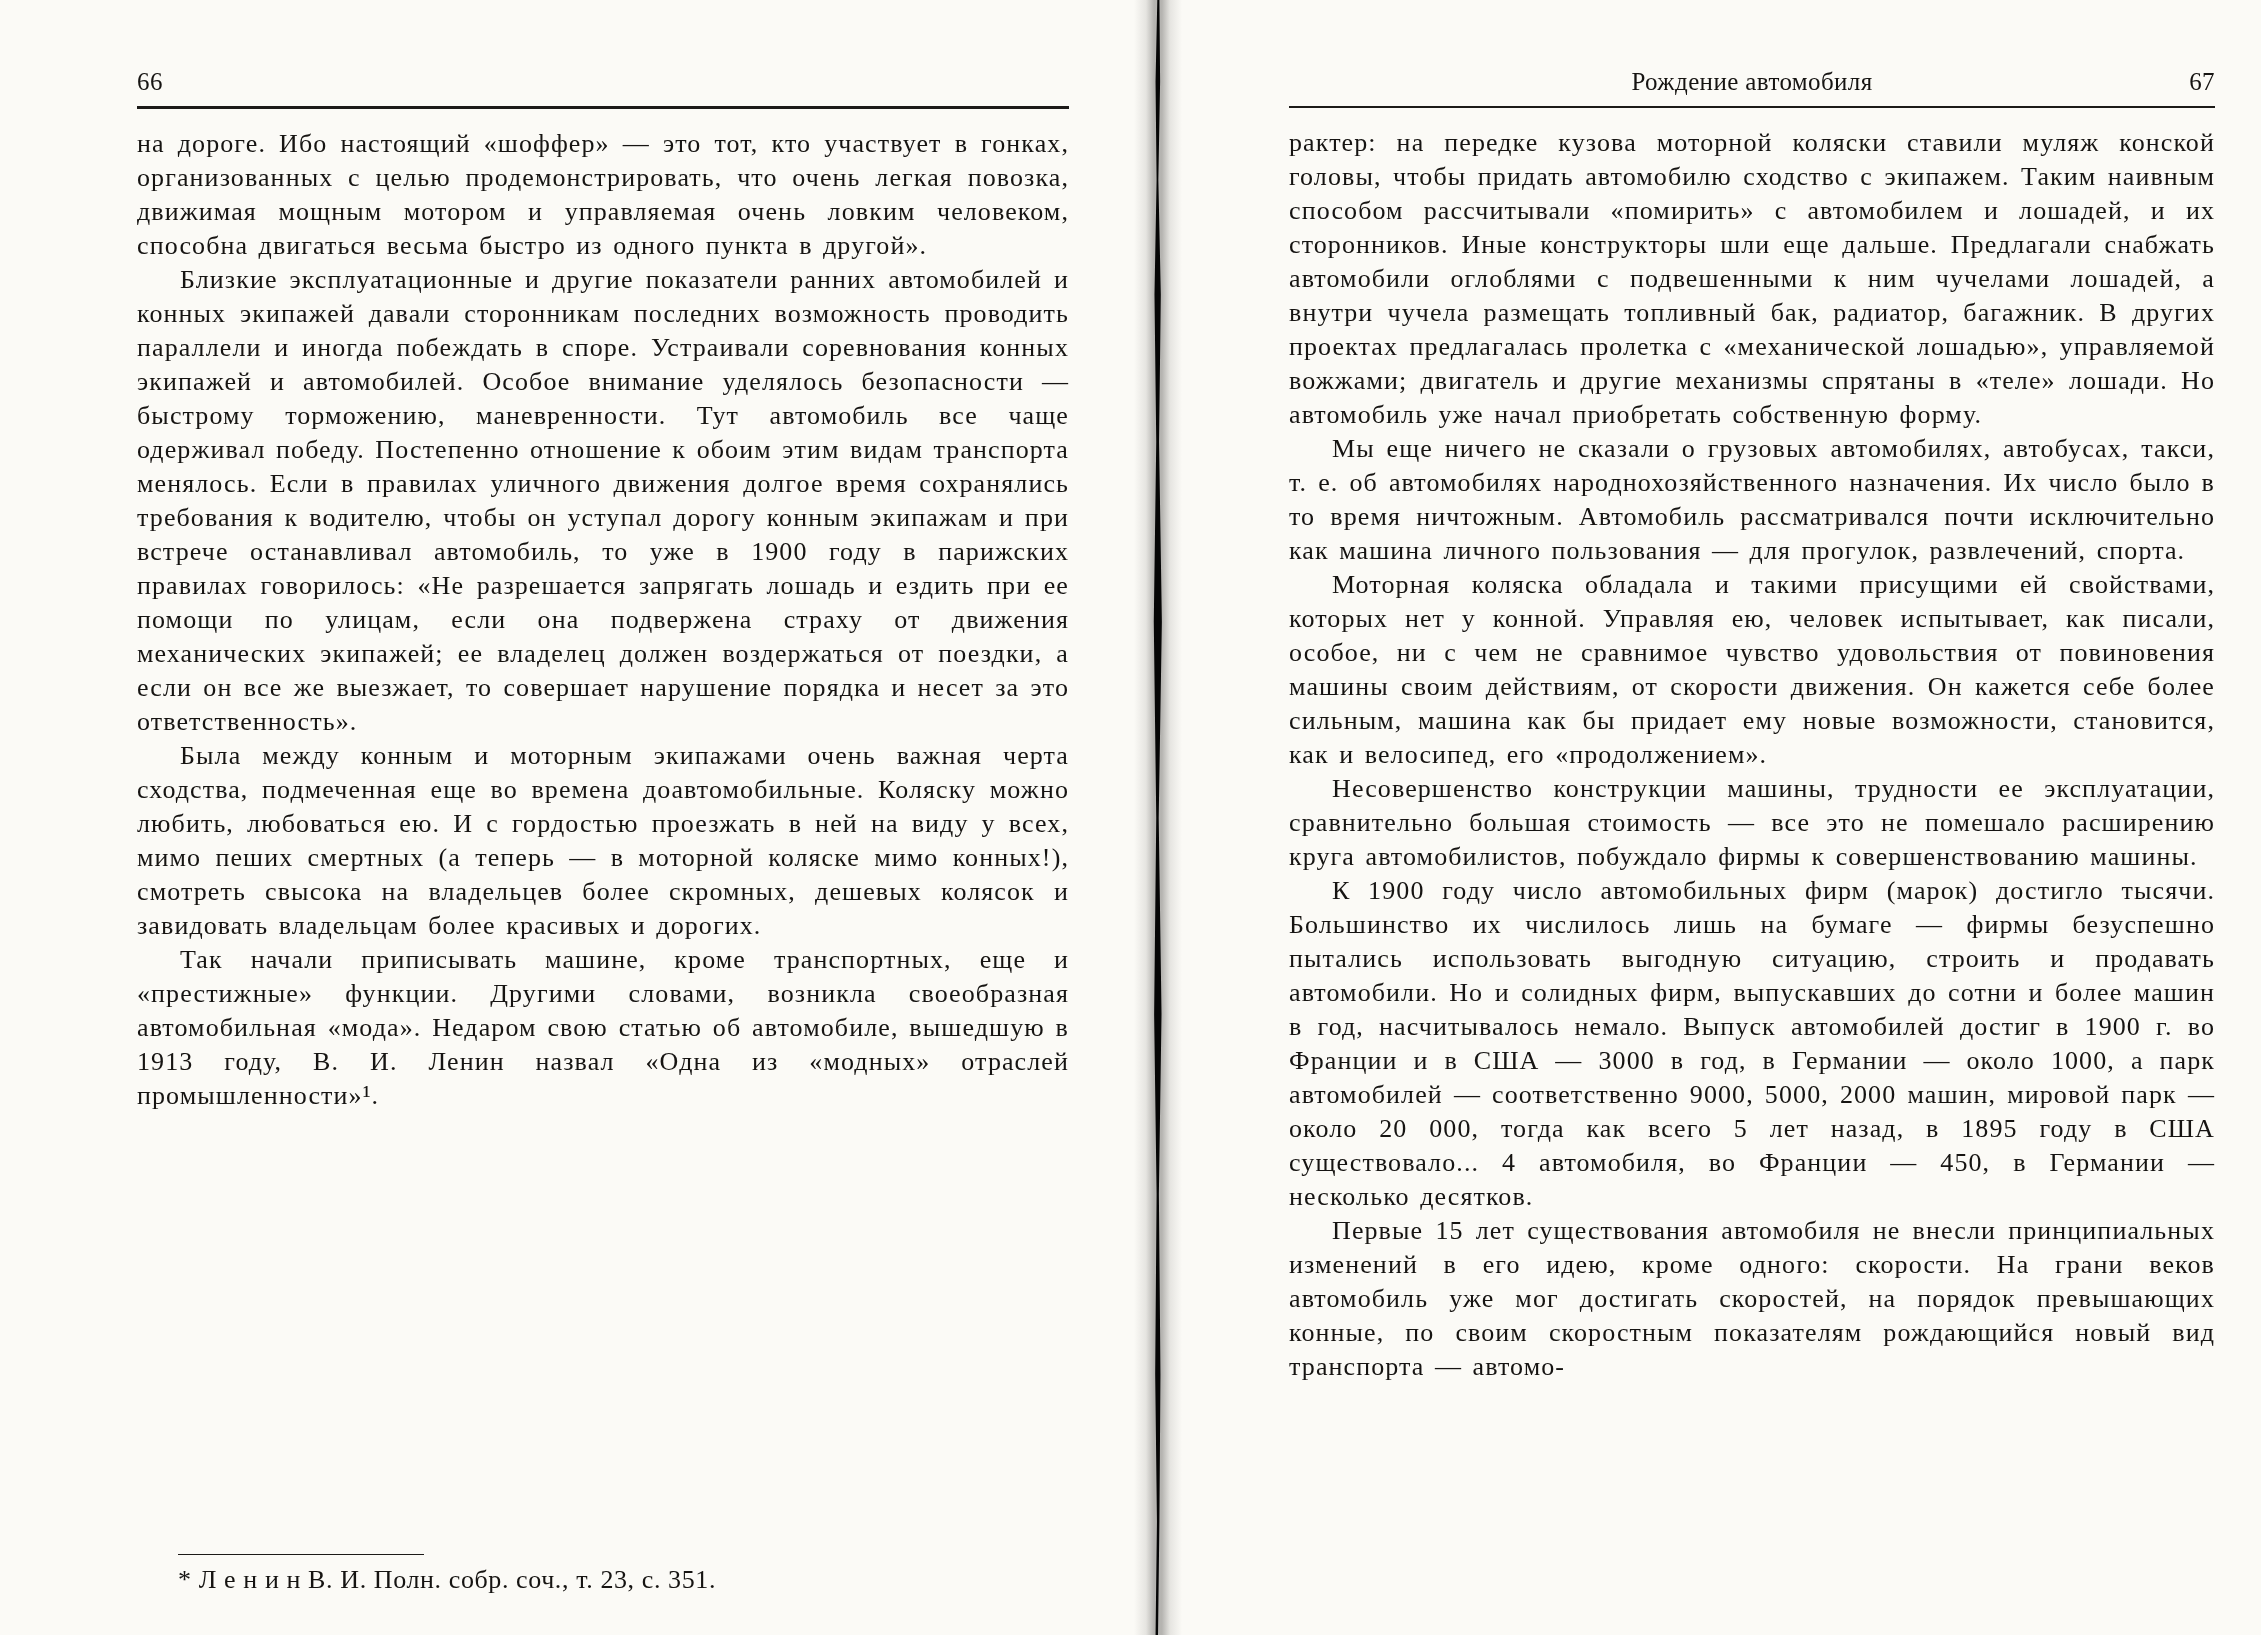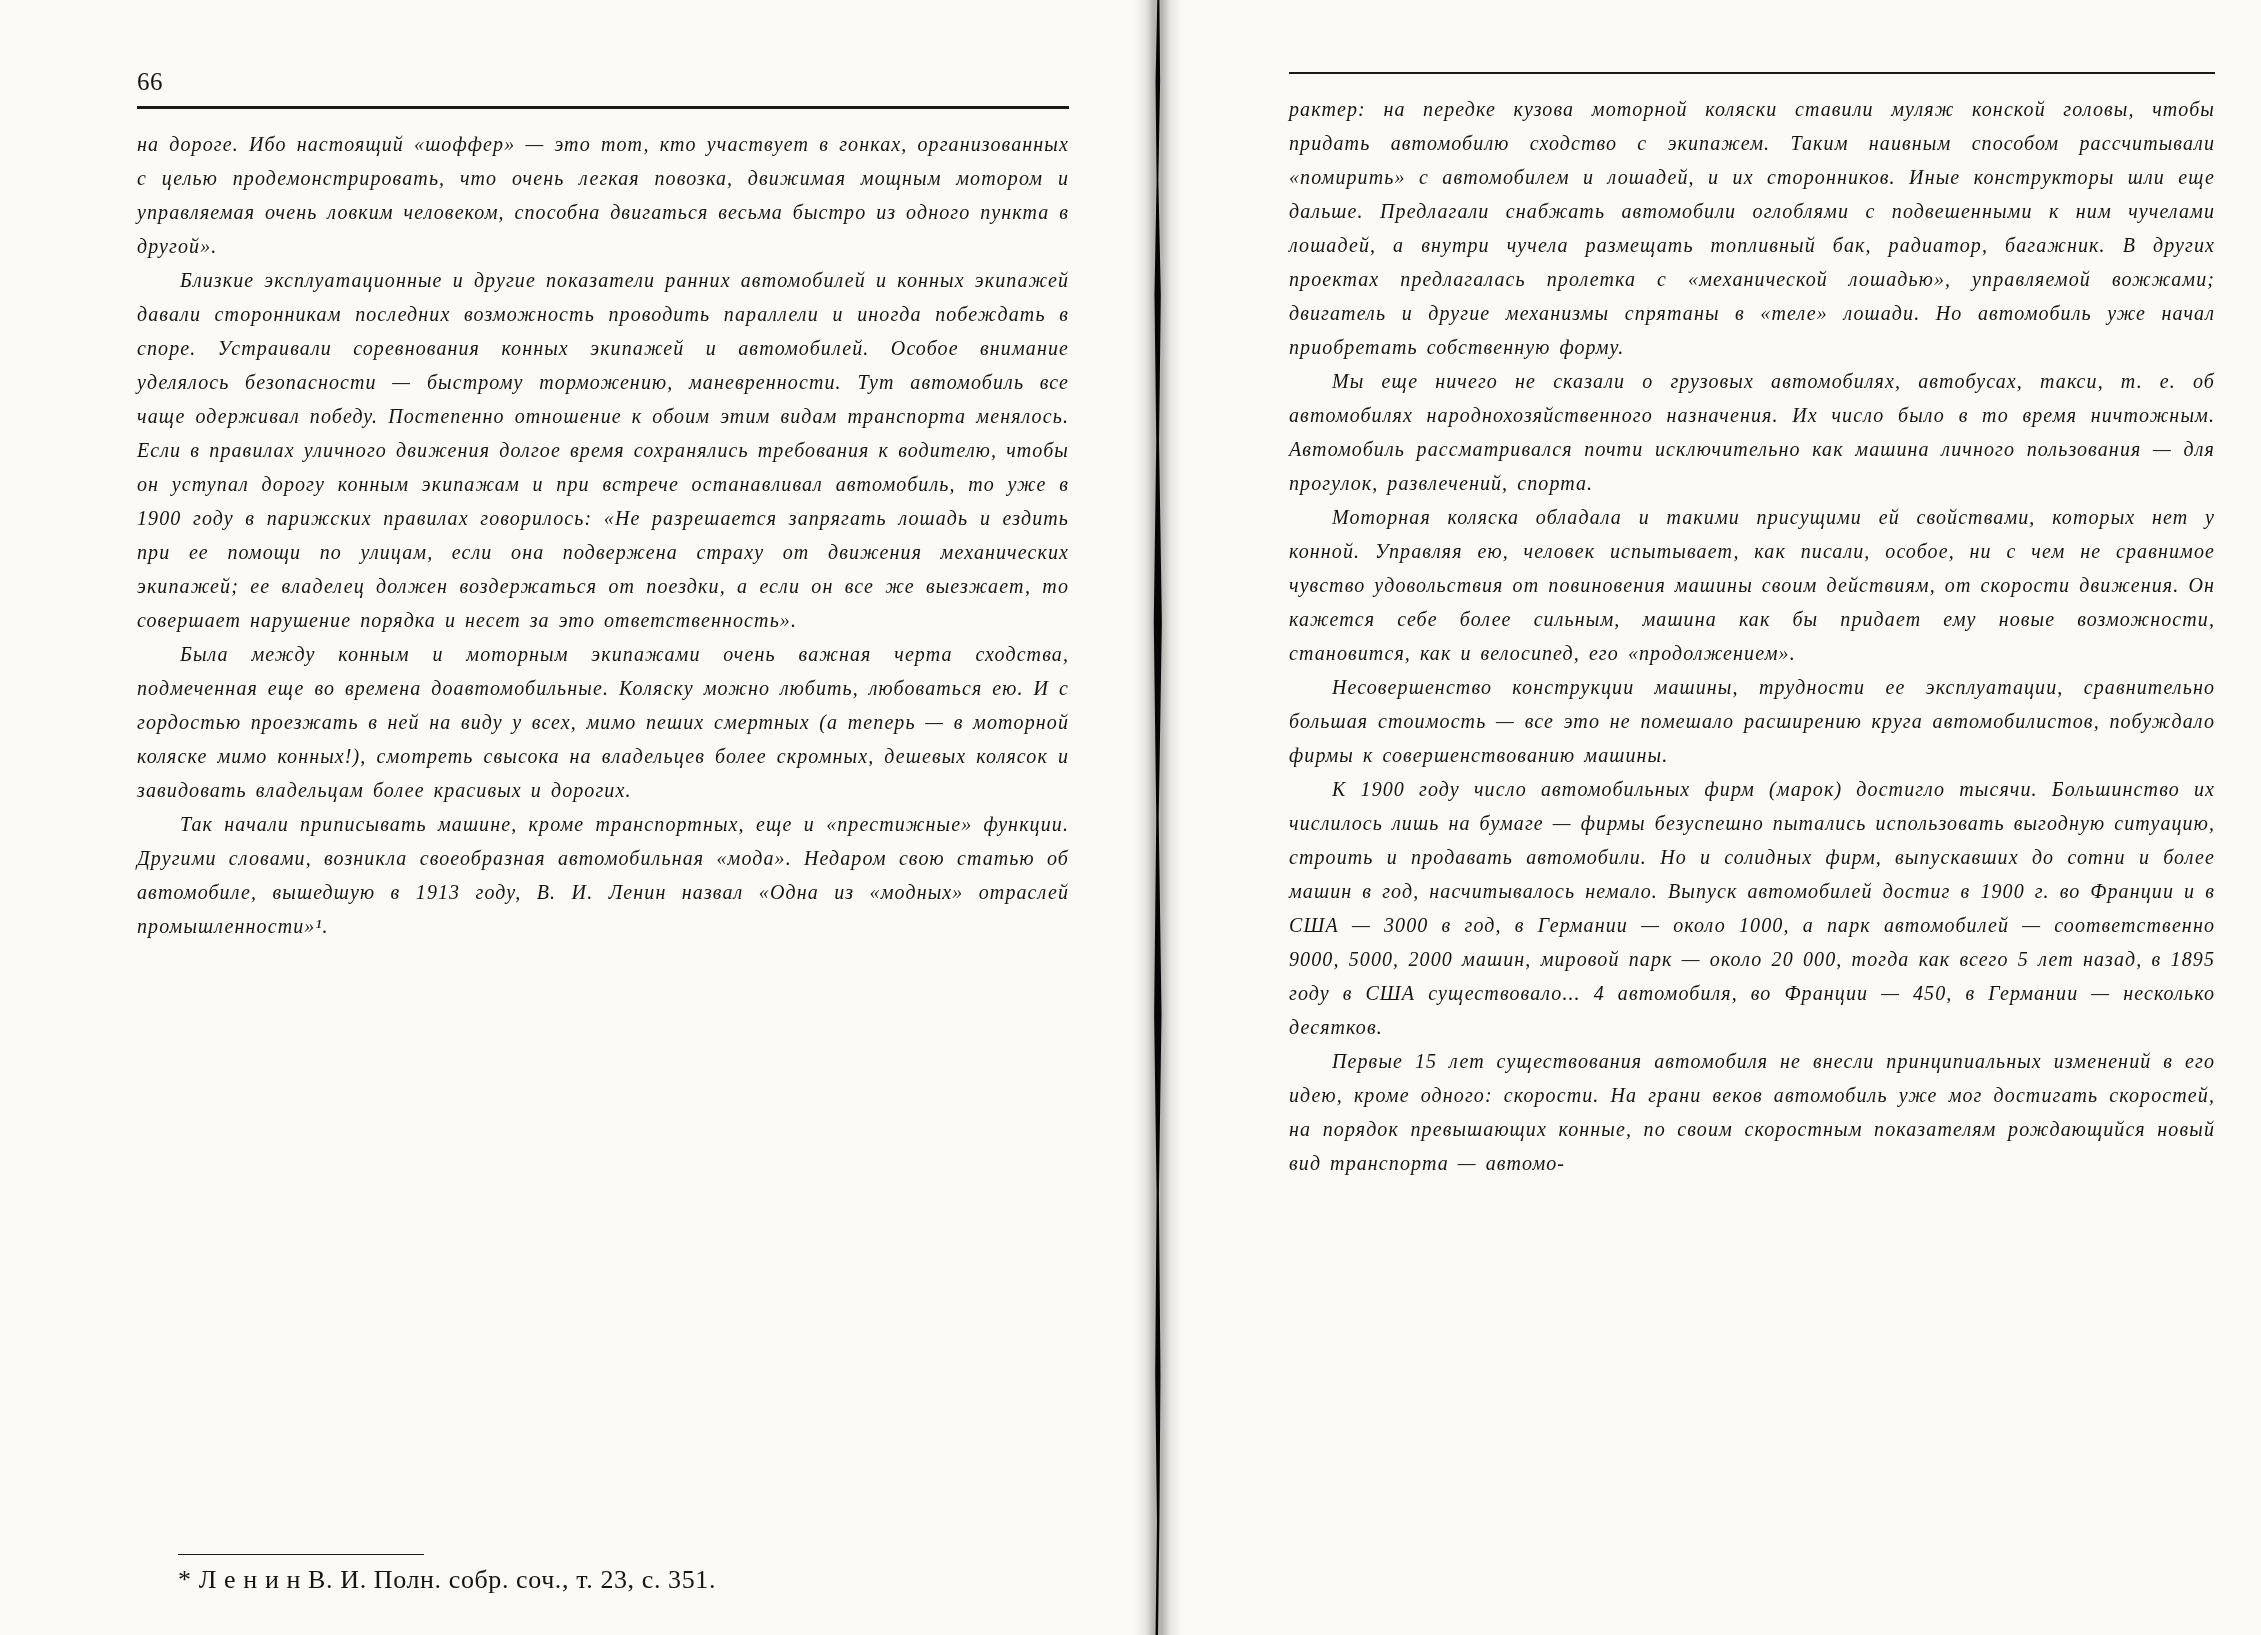--- a/index.html
+++ b/index.html
@@ -24,26 +24,25 @@
   .pagenum { position:absolute; top:0; }
   .page-left  .pagenum { left:0; }
   .page-right .pagenum { right:0; }
   .running-title { display:block; text-align:center; }
 
   .header-rule { margin-top:4.4px; border-bottom:3.7px solid #1c1a18; }
   .page-right .header-rule { border-bottom-width:2.2px; }
 
   .body-text {
     margin-top:17.6px;
-    font-size:20px;
+    font-size:26px;
     line-height:34px;
     text-align:justify;
     letter-spacing:1.1px;
     word-spacing:2.9px;
-    font-style:italic;
   }
   p.para { text-indent:43px; }
   p.para.no-indent { text-indent:0; }
 
   .footnote { position:absolute; left:178px; bottom:41px; width:823px; }
   .footnote-rule { width:246px; border-bottom:1.5px solid #1c1a18; margin-bottom:10.3px; }
   .footnote-text { font-size:26px; letter-spacing:0.6px; }
 
   .gutter {
     position:absolute; top:0; bottom:0; left:1134px; width:48px;
@@ -84,20 +83,24 @@
         <p class="para">Была между конным и моторным экипажами очень важная черта сходства, подмеченная еще во времена доавтомобильные. Коляску можно любить, любоваться ею. И с гордостью проезжать в ней на виду у всех, мимо пеших смертных (а теперь — в моторной коляске мимо конных!), смотреть свысока на владельцев более скромных, дешевых колясок и завидовать владельцам более красивых и дорогих.</p>
         <p class="para">Так начали приписывать машине, кроме транспортных, еще и «престижные» функции. Другими словами, возникла своеобразная автомобильная «мода». Недаром свою статью об автомобиле, вышедшую в 1913 году, В. И. Ленин назвал «Одна из «модных» отраслей промышленности»¹.</p>
       </div>
     <div class="footnote">
       <div class="footnote-rule"></div>
       <div class="footnote-text">* Л е н и н  В. И. Полн. собр. соч., т. 23, с. 351.</div>
     </div>
   </div>
 
   <div class="page page-right">
+    <div class="header">
+      <span class="running-title">Рождение автомобиля</span>
+      <span class="pagenum">67</span>
+    </div>
     <div class="header-rule"></div>
     <div class="body-text">
         <p class="para no-indent">рактер: на передке кузова моторной коляски ставили муляж конской головы, чтобы придать автомобилю сходство с экипажем. Таким наивным способом рассчитывали «помирить» с автомобилем и лошадей, и их сторонников. Иные конструкторы шли еще дальше. Предлагали снабжать автомобили оглоблями с подвешенными к ним чучелами лошадей, а внутри чучела размещать топливный бак, радиатор, багажник. В других проектах предлагалась пролетка с «механической лошадью», управляемой вожжами; двигатель и другие механизмы спрятаны в «теле» лошади. Но автомобиль уже начал приобретать собственную форму.</p>
         <p class="para">Мы еще ничего не сказали о грузовых автомобилях, автобусах, такси, т. е. об автомобилях народнохозяйственного назначения. Их число было в то время ничтожным. Автомобиль рассматривался почти исключительно как машина личного пользования — для прогулок, развлечений, спорта.</p>
         <p class="para">Моторная коляска обладала и такими присущими ей свойствами, которых нет у конной. Управляя ею, человек испытывает, как писали, особое, ни с чем не сравнимое чувство удовольствия от повиновения машины своим действиям, от скорости движения. Он кажется себе более сильным, машина как бы придает ему новые возможности, становится, как и велосипед, его «продолжением».</p>
         <p class="para">Несовершенство конструкции машины, трудности ее эксплуатации, сравнительно большая стоимость — все это не помешало расширению круга автомобилистов, побуждало фирмы к совершенствованию машины.</p>
         <p class="para">К 1900 году число автомобильных фирм (марок) достигло тысячи. Большинство их числилось лишь на бумаге — фирмы безуспешно пытались использовать выгодную ситуацию, строить и продавать автомобили. Но и солидных фирм, выпускавших до сотни и более машин в год, насчитывалось немало. Выпуск автомобилей достиг в 1900 г. во Франции и в США — 3000 в год, в Германии — около 1000, а парк автомобилей — соответственно 9000, 5000, 2000 машин, мировой парк — около 20 000, тогда как всего 5 лет назад, в 1895 году в США существовало... 4 автомобиля, во Франции — 450, в Германии — несколько десятков.</p>
         <p class="para">Первые 15 лет существования автомобиля не внесли принципиальных изменений в его идею, кроме одного: скорости. На грани веков автомобиль уже мог достигать скоростей, на порядок превышающих конные, по своим скоростным показателям рождающийся новый вид транспорта — автомо-</p>
       </div>
   </div>

